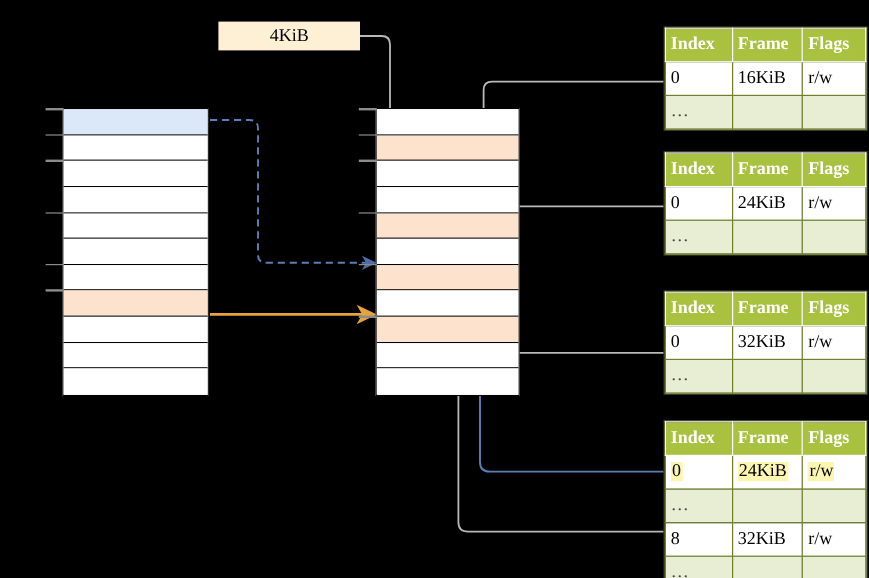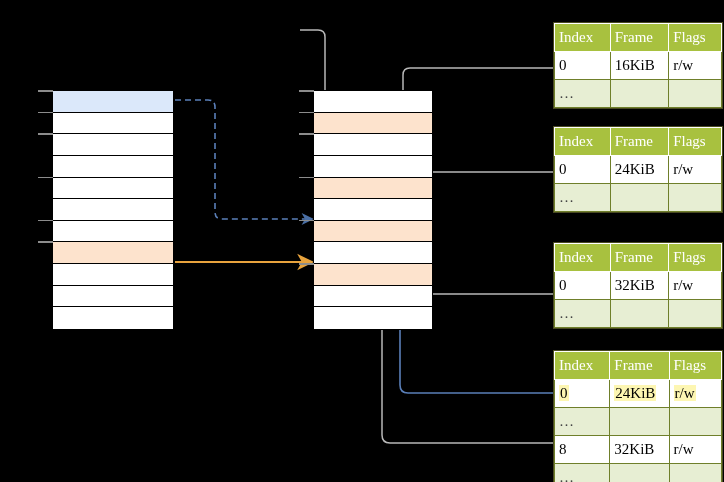--- a/index.html
+++ b/index.html
@@ -19,21 +19,21 @@
   .cell{box-sizing:border-box;border-bottom:1.6px solid #000;background:#fff;}
   .cell:last-child{border-bottom:0;}
   .cell.blue{background:#dbe8fa;}
   .cell.peach{background:#fde3cd;}
   .tick{position:absolute;height:1.6px;background:#8c8c8c;}
 
   
   .ptable{position:absolute;border:1.4px solid #4a4a22;box-sizing:border-box;
           border-collapse:collapse;}
   .ptable table{border-collapse:collapse;width:100%;height:100%;}
-  .ptable th{background:#a8c13f;color:#fff;font-weight:normal;font-size:15px;
+  .ptable th{background:#a8c13f;color:#fff;font-weight:bold;font-size:15px;
              border:1.2px solid #ffffff;padding:1px 4px;text-align:left;
              height:25px;line-height:1;}
   .ptable td{background:#fff;color:#000;font-size:15px;border:1.2px solid #6f7f2a;
              padding:1px 4px;text-align:left;height:25px;line-height:1;
              white-space:nowrap;}
   .ptable tr.alt td{background:#e7eed3;color:#444;}
   .hl{background:#fdf6b2;padding:0 1px;}
   .c-idx{width:58px;}
   .c-frm{width:58px;margin-left:16px;}
   .c-flg{width:54px;margin-top:48px;}
@@ -66,20 +66,21 @@
 
     <path d="M553,393 H408 Q400,393 400,385 V225" fill="none" stroke="#5a7fb8" stroke-width="1.6" marker-end="url(#ab)"></path>
 
     <path d="M553,443 H390 Q382,443 382,435 V268" fill="none" stroke="#b8b8b8" stroke-width="1.5" marker-end="url(#ag)"></path>
 
     <path d="M175,100 H208 Q215,100 215,107 V212 Q215,219 222,219 H308" fill="none" stroke="#5a7fb8" stroke-width="1.6" stroke-dasharray="6,4" marker-end="url(#ab)"></path>
 
     <path d="M175,262 H306" fill="none" stroke="#e8a33d" stroke-width="2.2" marker-end="url(#ao)"></path>
   </svg>
 
+  <div class="tag" style="left:182px;top:18px;width:118px;height:24px;">4KiB</div>
 
   <div class="col" id="left-col" style="left:52px;top:90px;width:122px;height:240px;">
       <div class="cell blue" style="height: 21.6364px;"></div>
       <div class="cell" style="height: 21.6364px;"></div>
       <div class="cell" style="height: 21.6364px;"></div>
       <div class="cell" style="height: 21.6364px;"></div>
       <div class="cell" style="height: 21.6364px;"></div>
       <div class="cell" style="height: 21.6364px;"></div>
       <div class="cell" style="height: 21.6364px;"></div>
       <div class="cell peach" style="height: 21.6364px;"></div>

